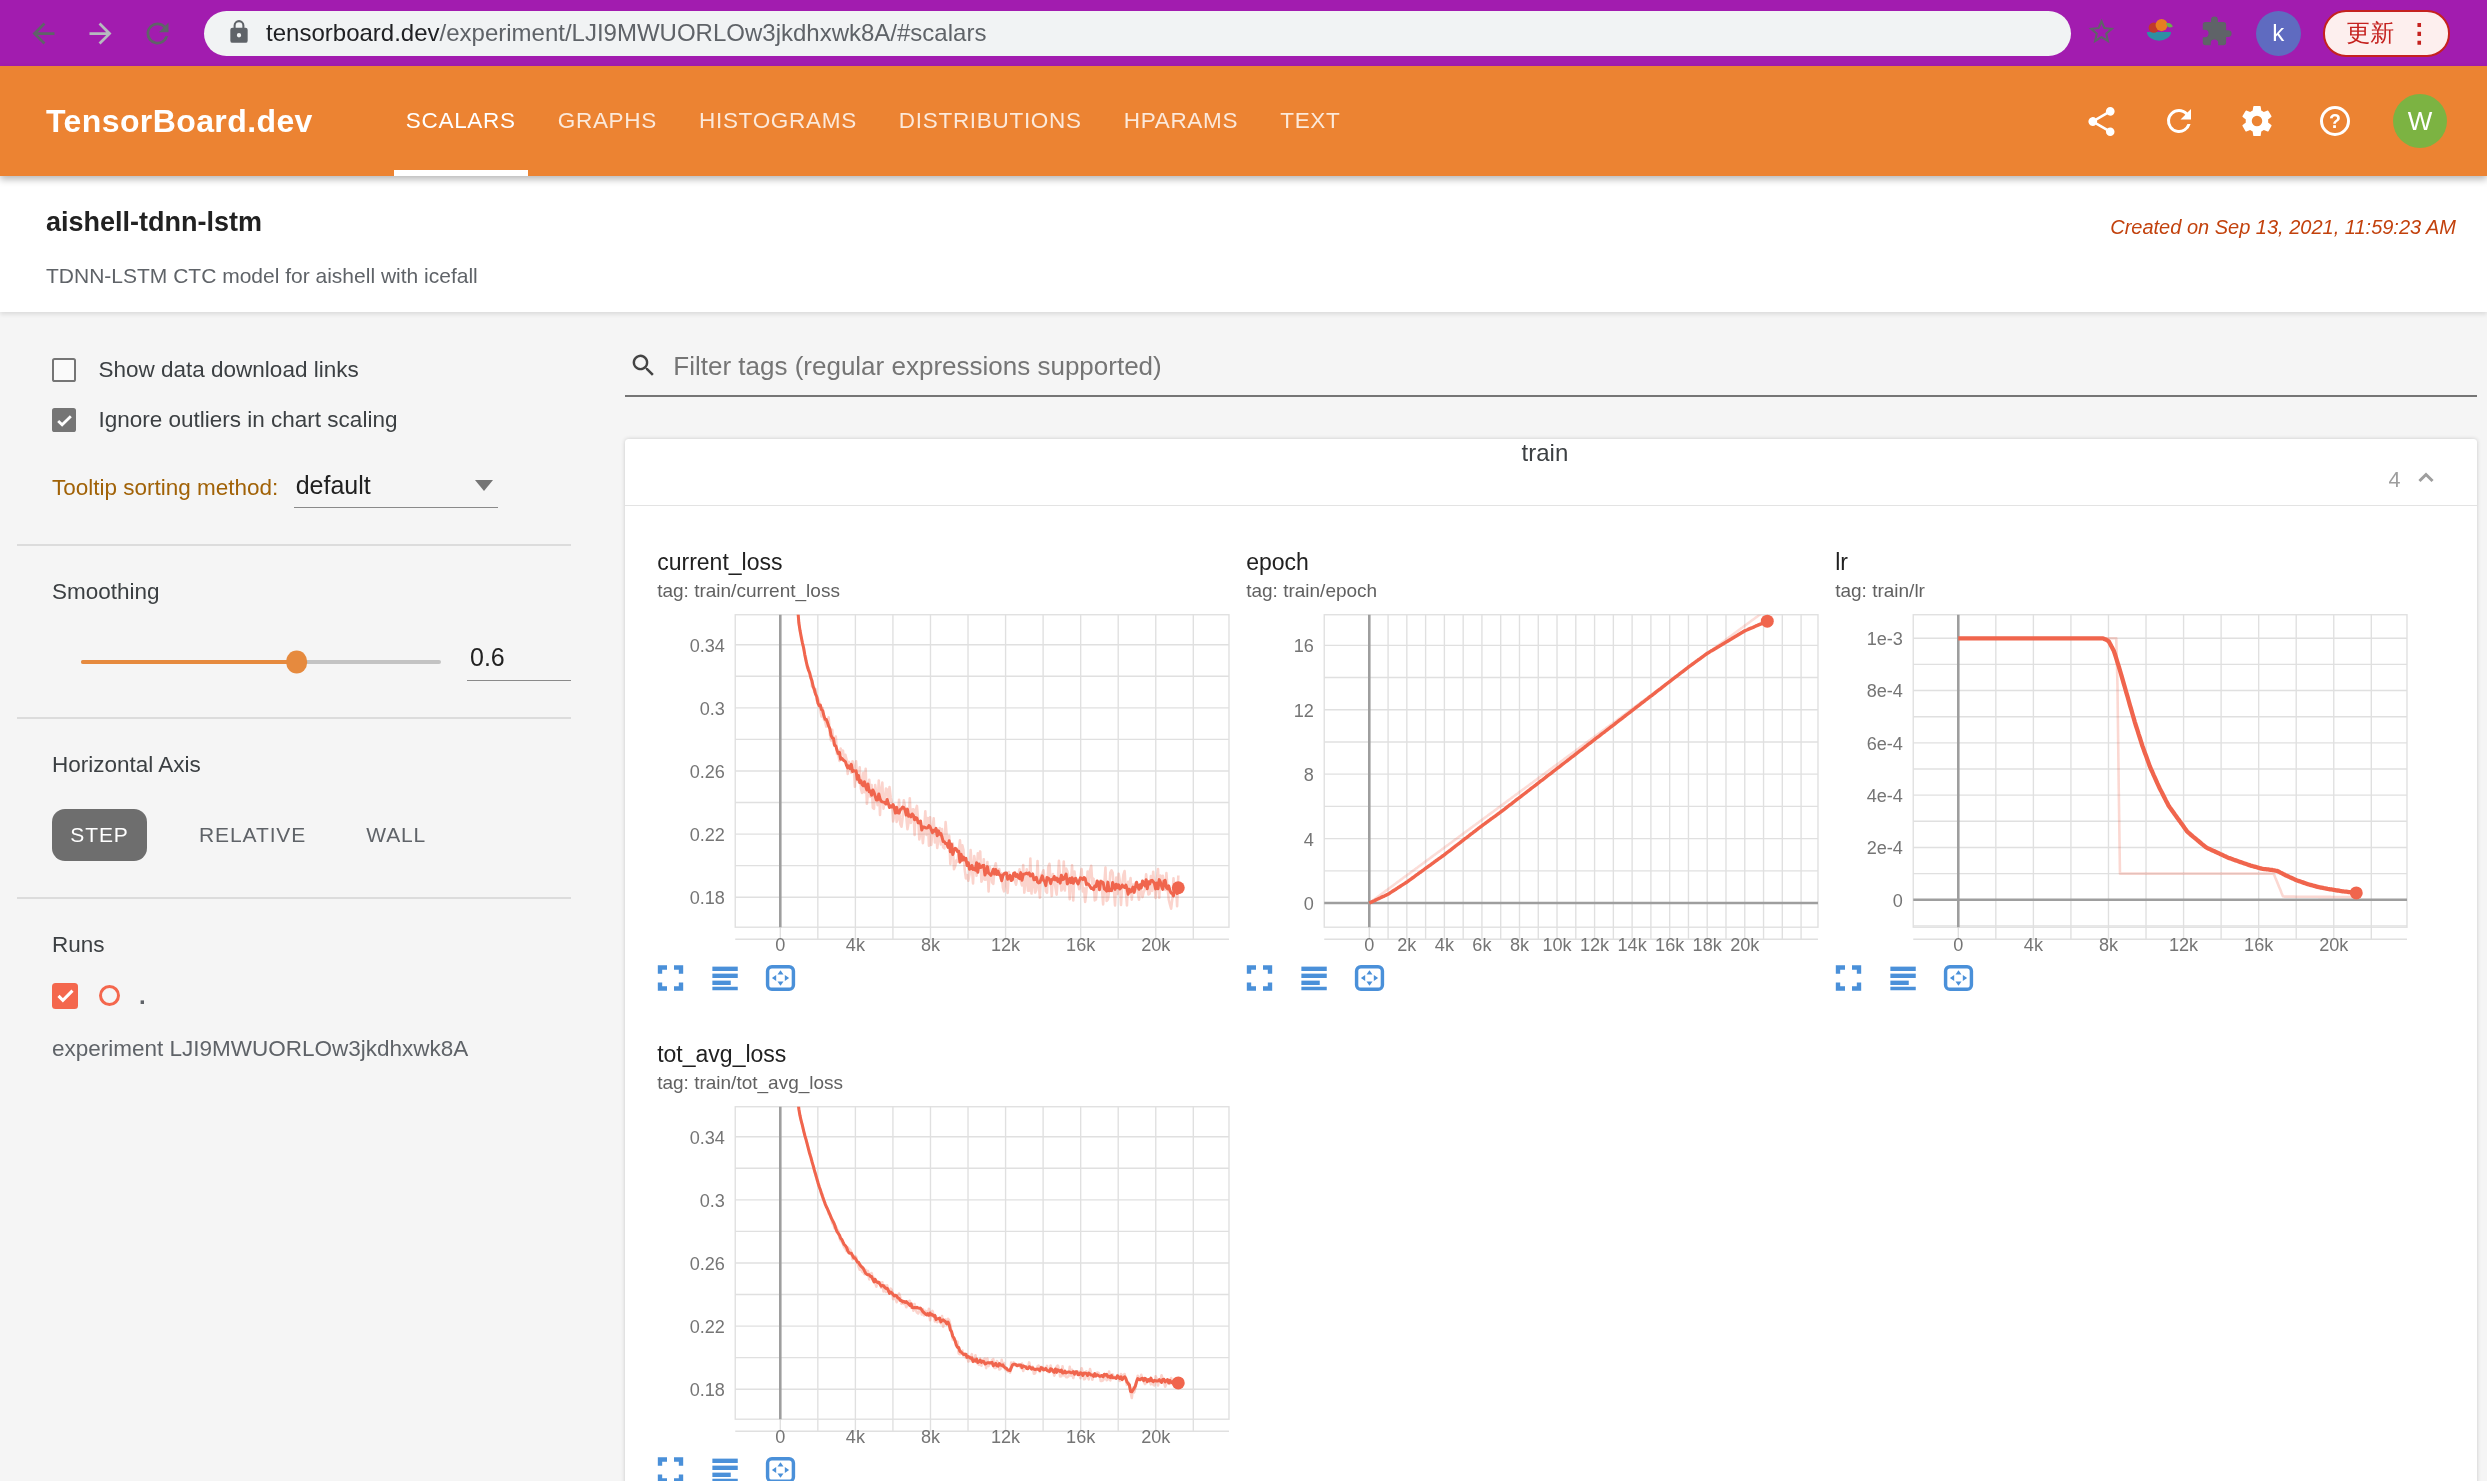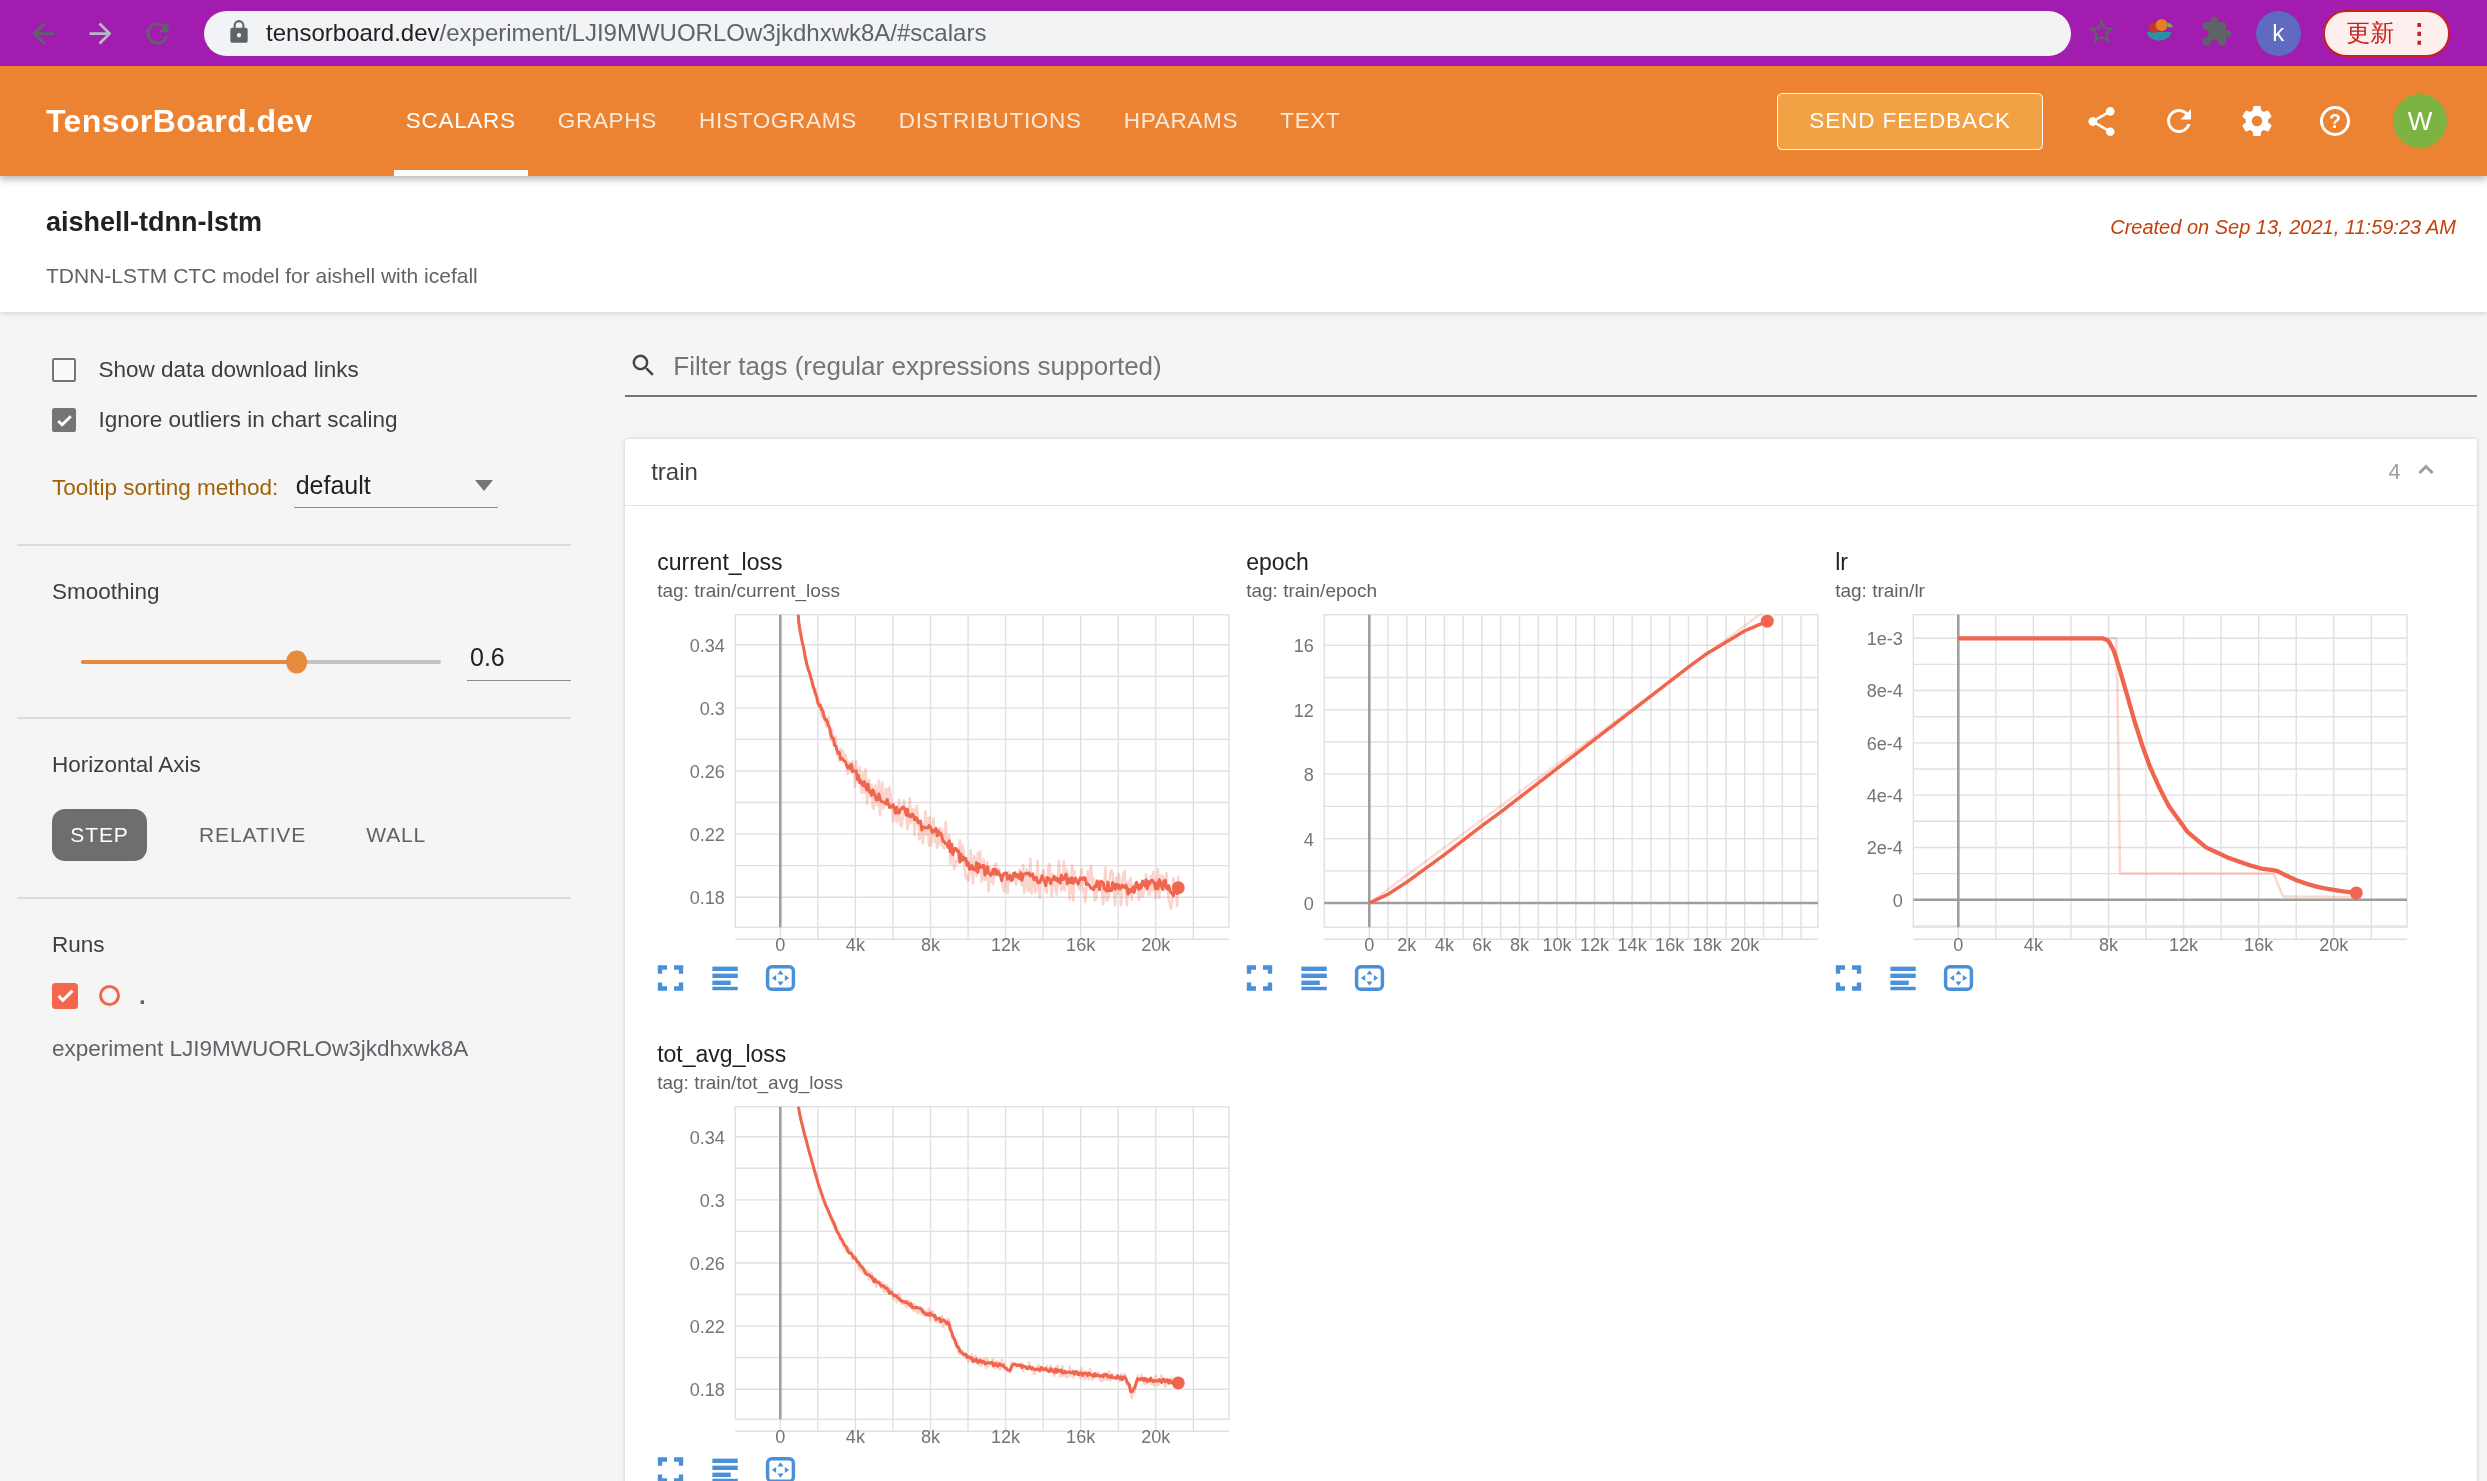--- a/index.html
+++ b/index.html
@@ -71,21 +71,21 @@
   .toggle-btn{margin-top:21px;width:512px;height:50px;background:#e4e4e4;border-radius:3.5px;color:#5f6368;font-size:22.5px;letter-spacing:0.9px;
               display:flex;align-items:center;justify-content:center;}
   .exp-line{margin-top:26px;font-size:22.5px;color:#5f6368;}
 
   
   .main{flex:1;padding:39px 10.4px 0 11.2px;}
   .filter-row{display:flex;align-items:flex-start;border-bottom:2.6px solid #757575;padding:0 3.5px 12px 3.5px;}
   .filter-input{flex:1;border:none;outline:none;background:transparent;font-size:26px;color:#212121;margin-left:15.6px;font-family:"Liberation Sans",sans-serif;}
   .filter-input::placeholder{color:#757575;}
   .card{margin-top:42px;background:#fff;border-radius:3.5px;box-shadow:0 0.9px 4.3px rgba(0,0,0,0.18);min-height:1080px;}
-  .card-header{height:67px;display:flex;align-items:center;padding:0 38px 0 26px;border-bottom:1.7px solid #e3e3e3;}
+  .card-header{height:67px;display:flex;align-items:center;padding:0 38px 0 26px;border-bottom:1.7px solid #e3e3e3;flex-direction:column;}
   .group-name{font-size:24px;color:#3c4043;}
   .group-right{margin-left:auto;display:flex;align-items:center;gap:12px;}
   .group-count{font-size:21.6px;color:#9e9e9e;}
   #charts-grid{display:flex;flex-wrap:wrap;padding:43px 0 0 13px;}
   .chart-block{width:589px;margin-bottom:48px;}
   .c-title{font-size:23px;color:#212121;padding-left:19px;line-height:26px;}
   .c-tag{font-size:19px;color:#616161;padding-left:19px;margin-top:5.2px;line-height:21px;}
   .c-svg{margin-top:12px;display:block;}
   .icons-row{display:flex;gap:24px;padding-left:17.3px;margin-top:3.5px;}
   .c-ic{width:31px;height:29px;display:flex;align-items:center;justify-content:center;}
@@ -150,21 +150,20 @@
   <div class="logo">TensorBoard.dev</div>
   <div class="tabs">
     <div class="tab active">SCALARS</div>
     <div class="tab">GRAPHS</div>
     <div class="tab">HISTOGRAMS</div>
     <div class="tab">DISTRIBUTIONS</div>
     <div class="tab">HPARAMS</div>
     <div class="tab">TEXT</div>
   </div>
   <div class="tb-right">
-    <div class="feedback-btn">SEND FEEDBACK</div>
     <div class="hd-ic">
       <svg width="35" height="35" viewBox="0 0 24 24">
           <path fill="#fff" d="M18 16.08c-.76 0-1.44.3-1.96.77L8.91 12.7c.05-.23.09-.46.09-.7s-.04-.47-.09-.7l7.05-4.11c.54.5 1.25.81 2.04.81a3 3 0 1 0-3-3c0 .24.04.47.09.7L8.04 9.81A3 3 0 1 0 6 15a3 3 0 0 0 2.04-.81l7.12 4.16c-.05.21-.08.43-.08.65a2.92 2.92 0 1 0 2.92-2.92z"></path>
         </svg>
     </div>
     <div class="hd-ic">
       <svg width="36" height="36" viewBox="0 0 24 24">
           <path fill="#fff" d="M17.65 6.35A7.96 7.96 0 0 0 12 4a8 8 0 1 0 7.73 10h-2.08A6 6 0 1 1 12 6c1.66 0 3.14.69 4.22 1.78L13 11h7V4l-2.35 2.35z"></path>
         </svg>
     </div>

